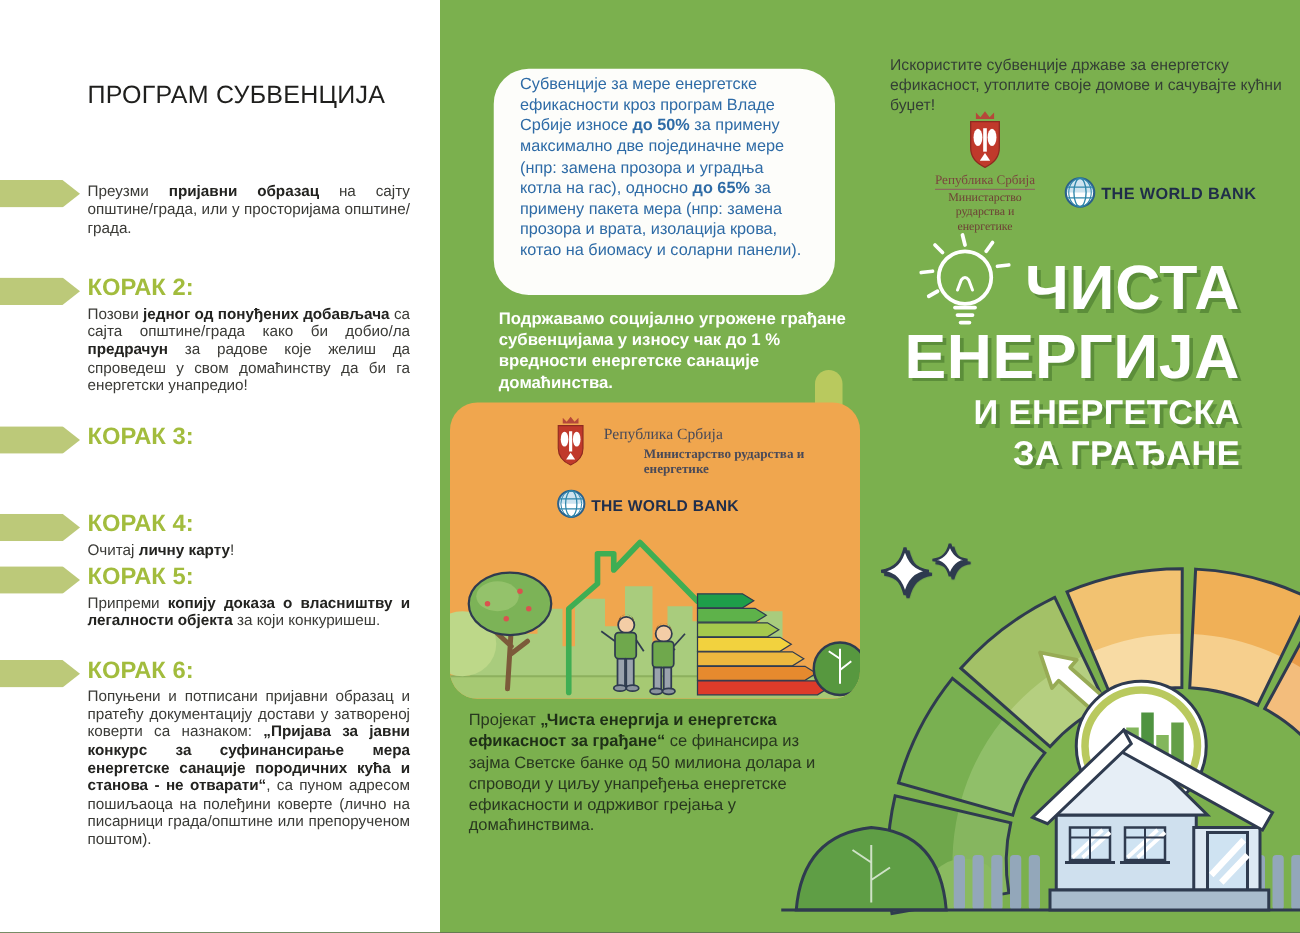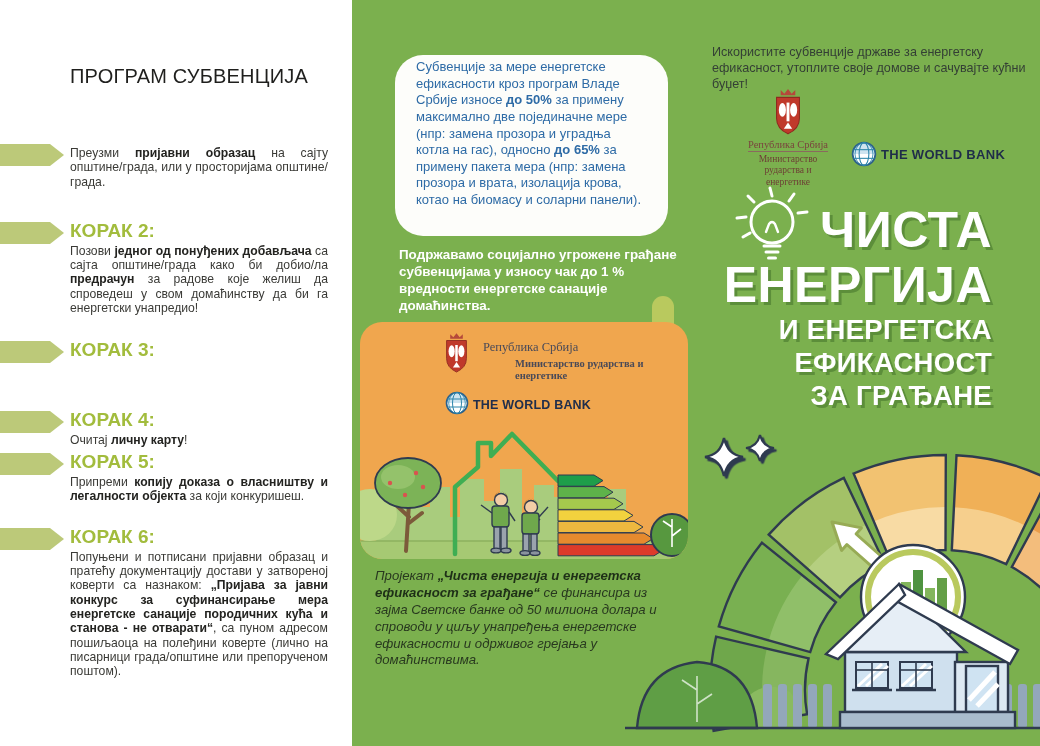--- a/index.html
+++ b/index.html
@@ -23,21 +23,21 @@
   .info-box p{margin:0;font-size:13px;line-height:1.28;color:#2e6ba6;}
   .support-text{position:absolute;left:399px;top:246px;width:278px;margin:0;font-size:13.4px;font-weight:700;line-height:1.27;color:#ffffff;}
   .pill{position:absolute;left:652px;top:296px;width:22px;height:72px;border-radius:11px;background:#b9c95e;}
   .card{position:absolute;left:360px;top:322px;width:328px;height:237px;background:#f0a64e;border-radius:22px;overflow:hidden;}
   .card .gov-country{position:absolute;left:123px;top:18px;font-family:"Liberation Serif",serif;font-size:12.5px;color:#4a4a58;}
   .card .gov-ministry{position:absolute;left:123px;top:36px;font-family:"Liberation Serif",serif;font-size:10.5px;font-weight:700;line-height:1.18;color:#4a4a58;margin-left:32px;}
   .card .wb-label{position:absolute;left:113px;top:76px;font-size:12.5px;font-weight:700;color:#202e4b;letter-spacing:.2px;}
   .card-arms{position:absolute;left:83px;top:10px;}
   .card-globe{position:absolute;left:85px;top:69px;}
   .card-scene{position:absolute;left:0;bottom:0;}
-  .project-text{position:absolute;left:375px;top:568px;width:298px;margin:0;font-size:13.2px;line-height:1.28;color:#28381f;font-style:italic;}
+  .project-text{position:absolute;left:375px;top:568px;width:298px;margin:0;font-size:13.2px;line-height:1.28;color:#28381f;}
   .project-text b{color:#1e2f17;}
 
   
   .intro-text{position:absolute;left:712px;top:44px;width:318px;margin:0;text-align:left;font-size:12.6px;line-height:1.28;color:#343f35;}
   .r-arms{position:absolute;left:772px;top:88px;}
   .r-country{position:absolute;left:728px;top:139px;width:120px;text-align:center;font-family:"Liberation Serif",serif;font-size:10.5px;color:#7a463e;}
   .r-country span{display:inline-block;border-bottom:1px solid #8a6a5e;padding-bottom:1px;}
   .r-ministry{position:absolute;left:728px;top:154px;width:120px;text-align:center;font-family:"Liberation Serif",serif;font-size:9.5px;font-weight:400;line-height:1.2;color:#6d4035;}
   .r-globe{position:absolute;left:851px;top:141px;}
   .r-wb-label{position:absolute;left:881px;top:147px;font-size:13px;font-weight:700;color:#1f2d49;letter-spacing:.3px;}
@@ -210,21 +210,20 @@
       <line x1="2" y1="33" x2="11" y2="32"></line>
       <line x1="63" y1="28" x2="72" y2="27"></line>
       <line x1="8" y1="52" x2="15" y2="48"></line>
     </g>
   </svg>
 
   <div class="title-block">
     <div class="title-big">ЧИСТА</div>
     <div class="title-big">ЕНЕРГИЈА</div>
     <div class="title-small">И ЕНЕРГЕТСКА</div>
-    <div class="title-small">ЕФИКАСНОСТ</div>
     <div class="title-small">ЗА ГРАЂАНЕ</div>
   </div>
 
   <svg class="right-scene" width="440" height="346" viewBox="0 0 440 346">
     <defs>
       <filter id="sparkShadow" x="-30%" y="-30%" width="170%" height="170%">
         <feDropShadow dx="2.5" dy="2.5" stdDeviation="0" flood-color="#2f3b4f"></feDropShadow>
       </filter>
     </defs>
     <g>

